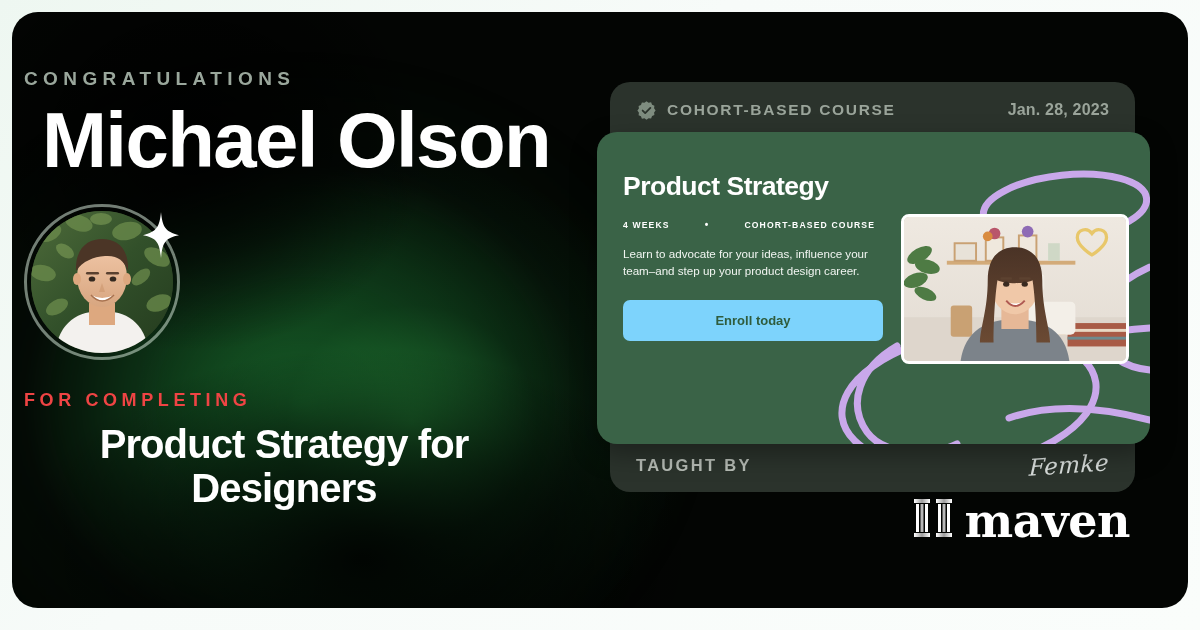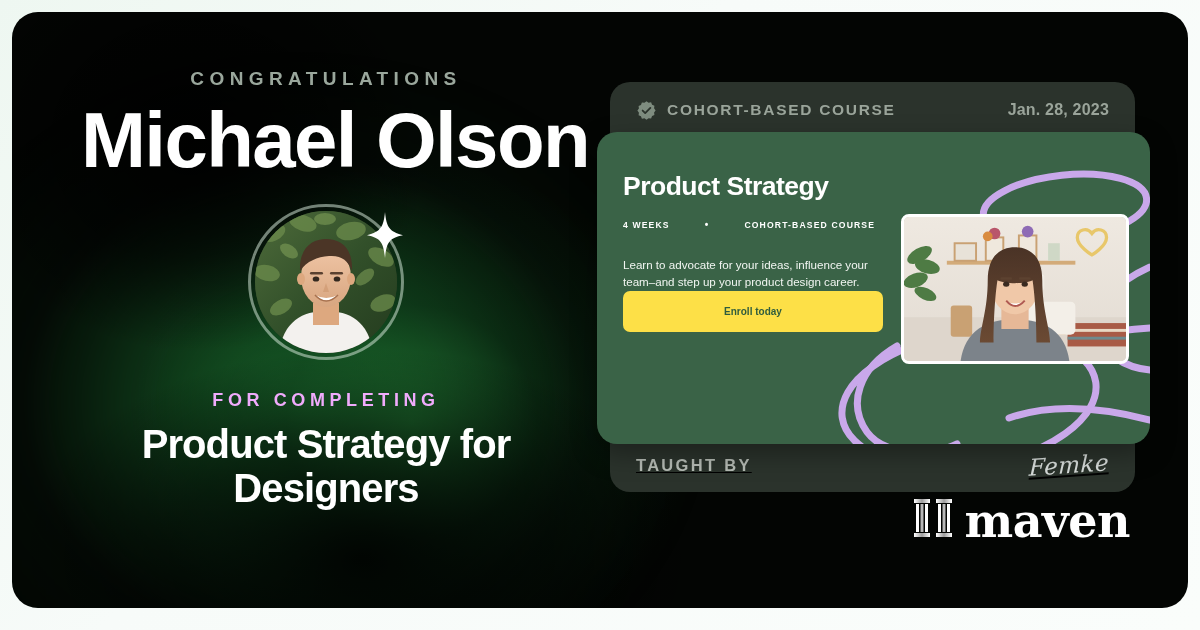--- a/index.html
+++ b/index.html
@@ -33,21 +33,21 @@
     background:radial-gradient(closest-side, rgba(0,0,0,0.95) 0%, rgba(0,0,0,0.55) 55%, rgba(0,0,0,0) 100%);
   }
   .glow-d{
     position:absolute; left:0px; bottom:-160px; width:700px; height:420px;
     background:radial-gradient(closest-side, rgba(0,0,0,0.9) 0%, rgba(0,0,0,0.5) 55%, rgba(0,0,0,0) 100%);
   }
 
   
   .left{
     position:absolute; left:12px; top:0; width:604px; height:596px;
-    display:flex; flex-direction:column; align-items:center;
+    display:flex; flex-direction:column; align-items:flex-start;
   }
   .kicker{
     margin-top:56px;
     font-size:19px; font-weight:700; letter-spacing:5.4px;
     color:#9aa79c; text-transform:uppercase;
   }
   .recipient{
     margin-top:12px; text-align:center;
     font-size:78px; line-height:0.98; font-weight:700;
     color:#ffffff; letter-spacing:-1.6px;
@@ -66,21 +66,21 @@
     background:#2b3a22;
   }
   .avatar-img svg{ display:block; width:100%; height:100%; }
   .sparkle{
     position:absolute; right:-8px; top:6px; width:54px; height:54px;
     pointer-events:none;
   }
   .forline{
     margin-top:30px;
     font-size:18px; font-weight:700; letter-spacing:4.6px;
-    color:#f0abfc; text-transform:uppercase;
+    color:#ef4444; text-transform:uppercase;
   }
   .coursename{
     margin-top:12px; text-align:center; max-width:520px;
     font-size:40px; line-height:1.08; font-weight:700;
     color:#ffffff; letter-spacing:-0.9px;
   }
 
   
   .coursewrap{ position:absolute; left:598px; top:70px; width:540px; height:410px; }
 
@@ -96,21 +96,21 @@
   .bp-label{
     font-size:15.5px; font-weight:700; letter-spacing:1.7px;
     color:#9aa49a; text-transform:uppercase; white-space:nowrap;
   }
   .bp-date{
     margin-left:auto; font-size:16px; font-weight:700;
     color:#9aa49a; letter-spacing:0.2px;
   }
   .bp-foot{
     position:absolute; left:0; bottom:0; width:100%; height:54px;
-    display:flex; align-items:center; padding:0 26px;text-decoration:underline;
+    display:flex; align-items:center; padding:0 26px;
   }
   .bp-taught{
     font-size:16.5px; font-weight:700; letter-spacing:2.3px;
     color:#b6bcb5; text-transform:uppercase;
   }
   .sig{
     margin-left:auto; font-family:"DejaVu Serif", serif;
     font-style:italic; font-size:23px; color:#e7ecea;
     letter-spacing:0.5px; transform:rotate(-4deg) skewX(-6deg);
     opacity:0.92;
@@ -129,29 +129,29 @@
     font-size:26.5px; line-height:1.13; font-weight:700;
     color:#ffffff; letter-spacing:-0.5px;
   }
   .gc-meta{
     margin-top:18px; display:flex; align-items:center;
     font-size:8.6px; font-weight:700; letter-spacing:1.15px;
     color:#ffffff; text-transform:uppercase;gap:22px;
   }
   .gc-dot{ margin:0 13px; font-size:10px; line-height:1; }
   .gc-desc{
-    margin-top:26px; width:258px;
+    margin-top:15px; width:258px;
     font-size:11.6px; line-height:1.5; color:#f1f5f1;
   }
   .enroll{
-    width:260px; height:41px;
-    background:#fde047; border-radius:7px; border:none;
+    margin-top:20px; width:260px; height:41px;
+    background:#7dd3fc; border-radius:7px; border:none;
     display:flex; align-items:center; justify-content:center;
     font-family:"Liberation Sans", sans-serif;
-    font-size:10px; font-weight:700; color:#2f5c3d; cursor:pointer;
+    font-size:13px; font-weight:700; color:#2f5c3d; cursor:pointer;
   }
   .gc-right{ position:relative; flex:1; z-index:2; }
   .videoframe{
     position:absolute; left:12px; top:82px; width:228px; height:150px;
     border-radius:8px; border:3px solid #ffffff; overflow:hidden;
     background:#cfc7be;
   }
   .videoframe svg{ display:block; width:100%; height:100%; }
 
   

